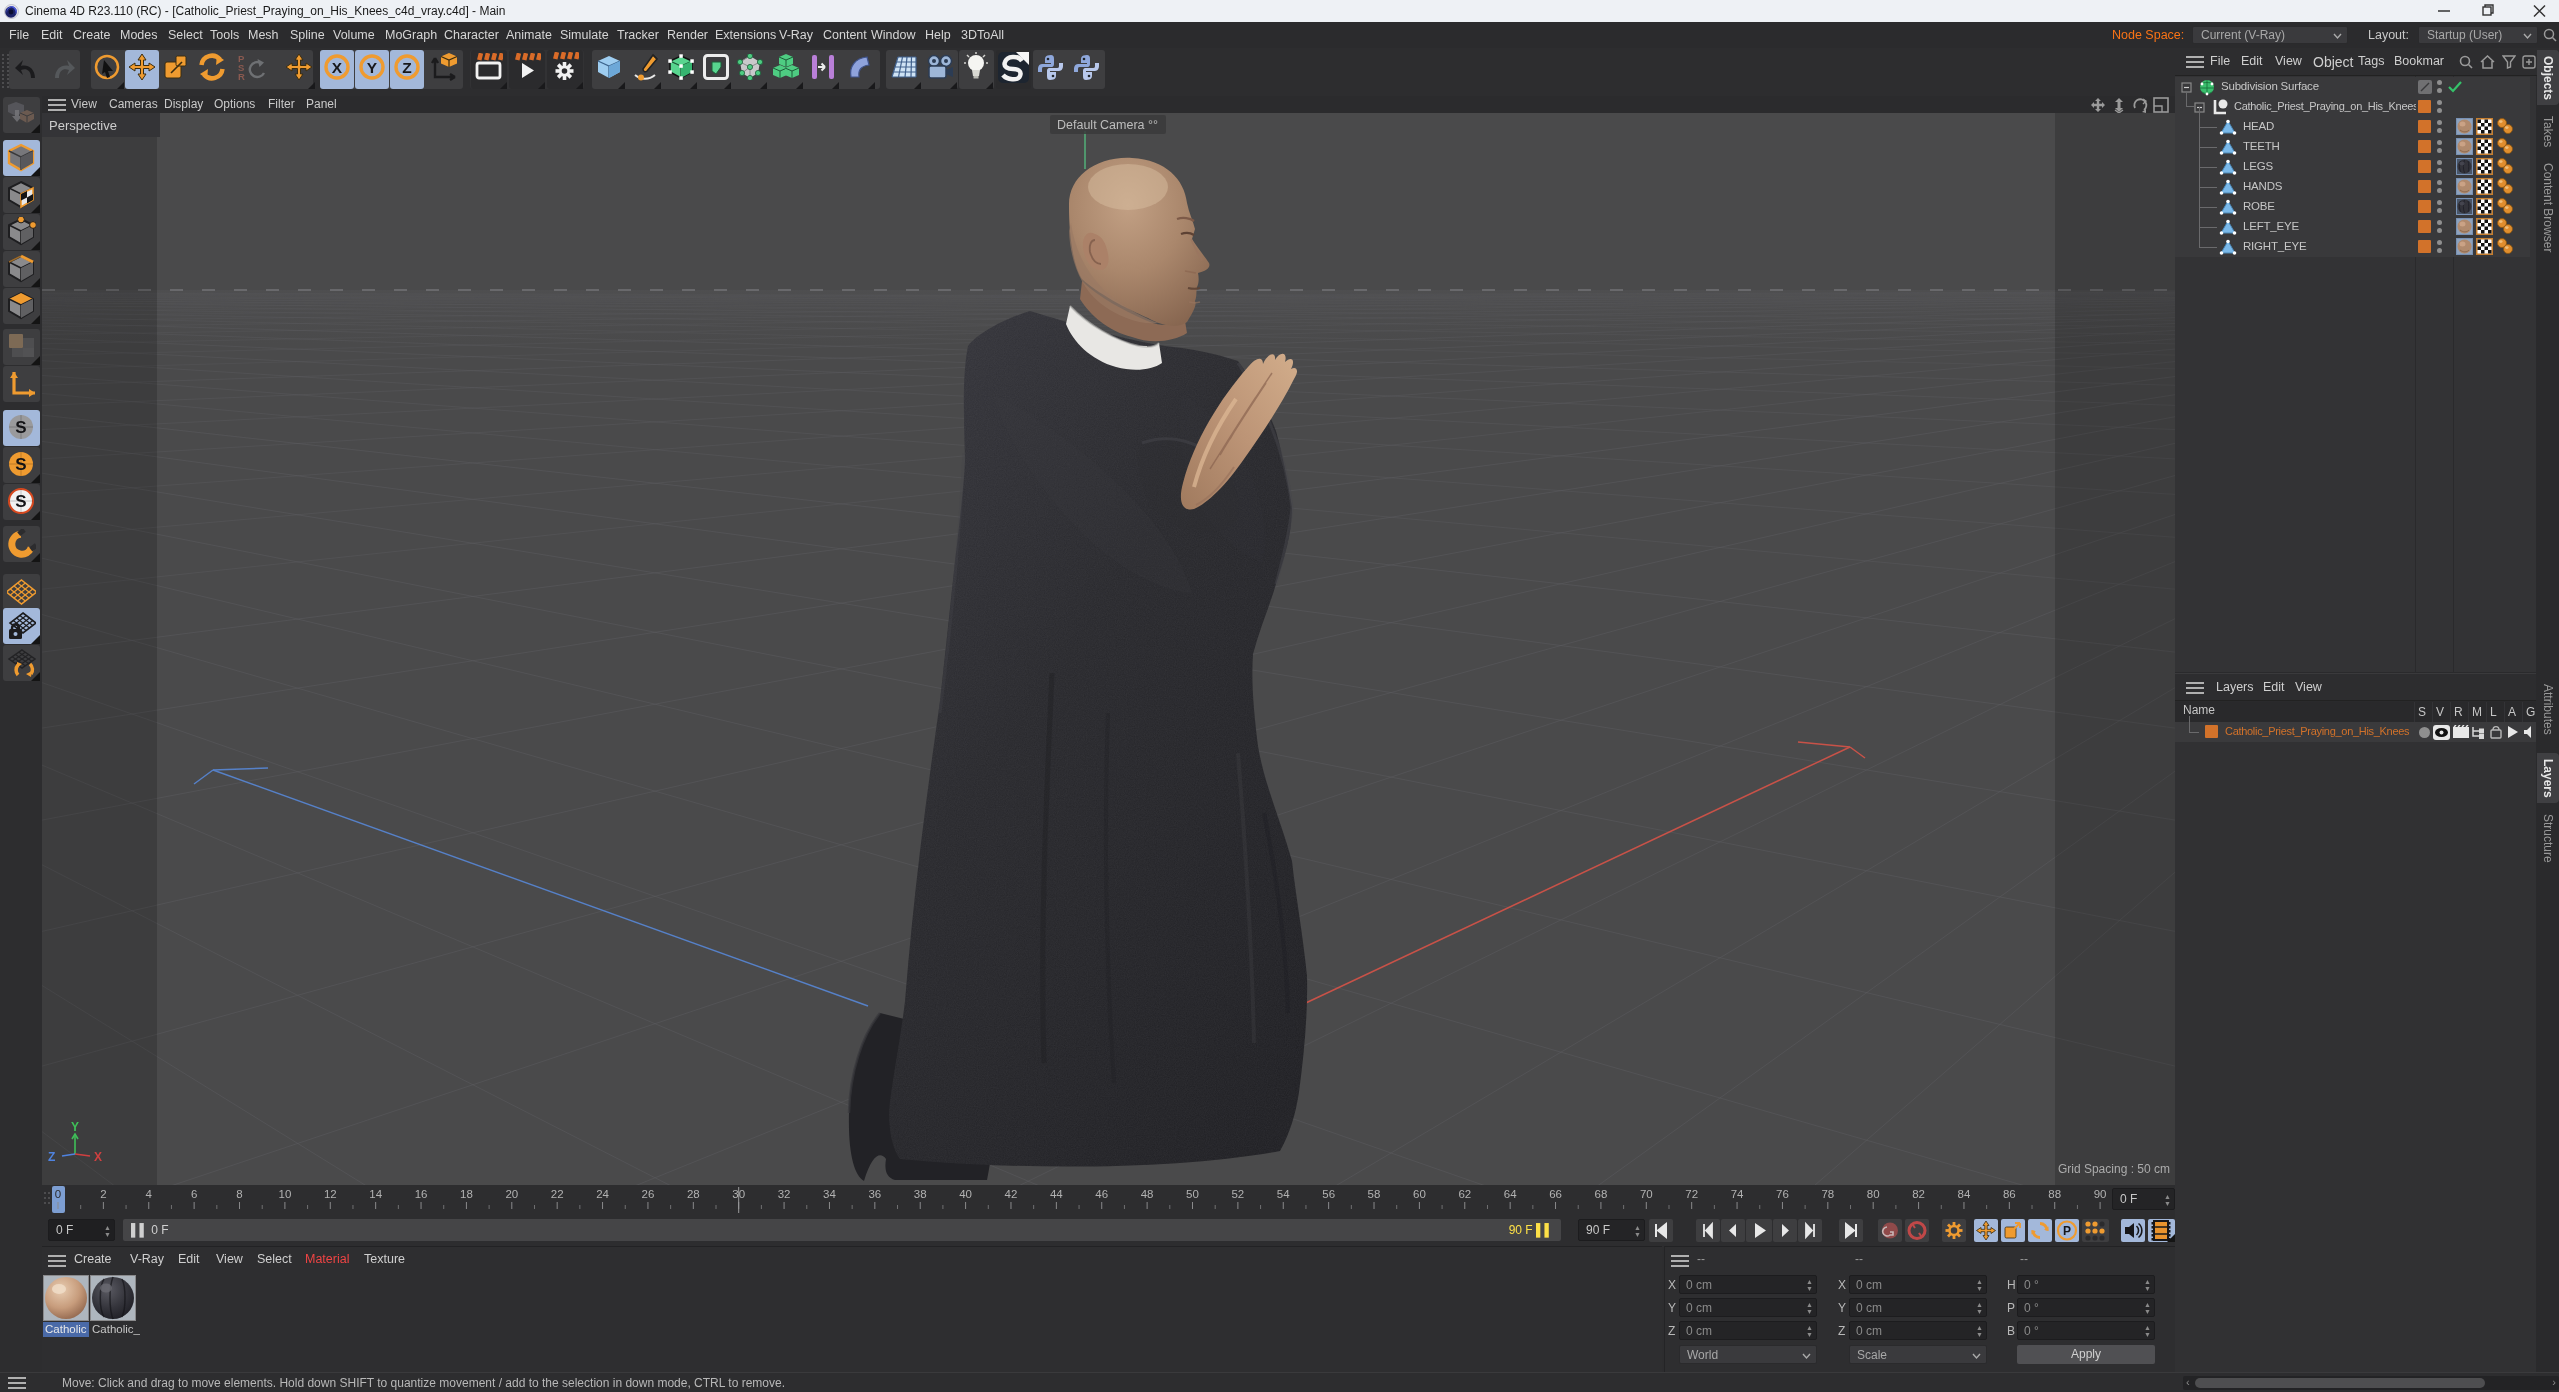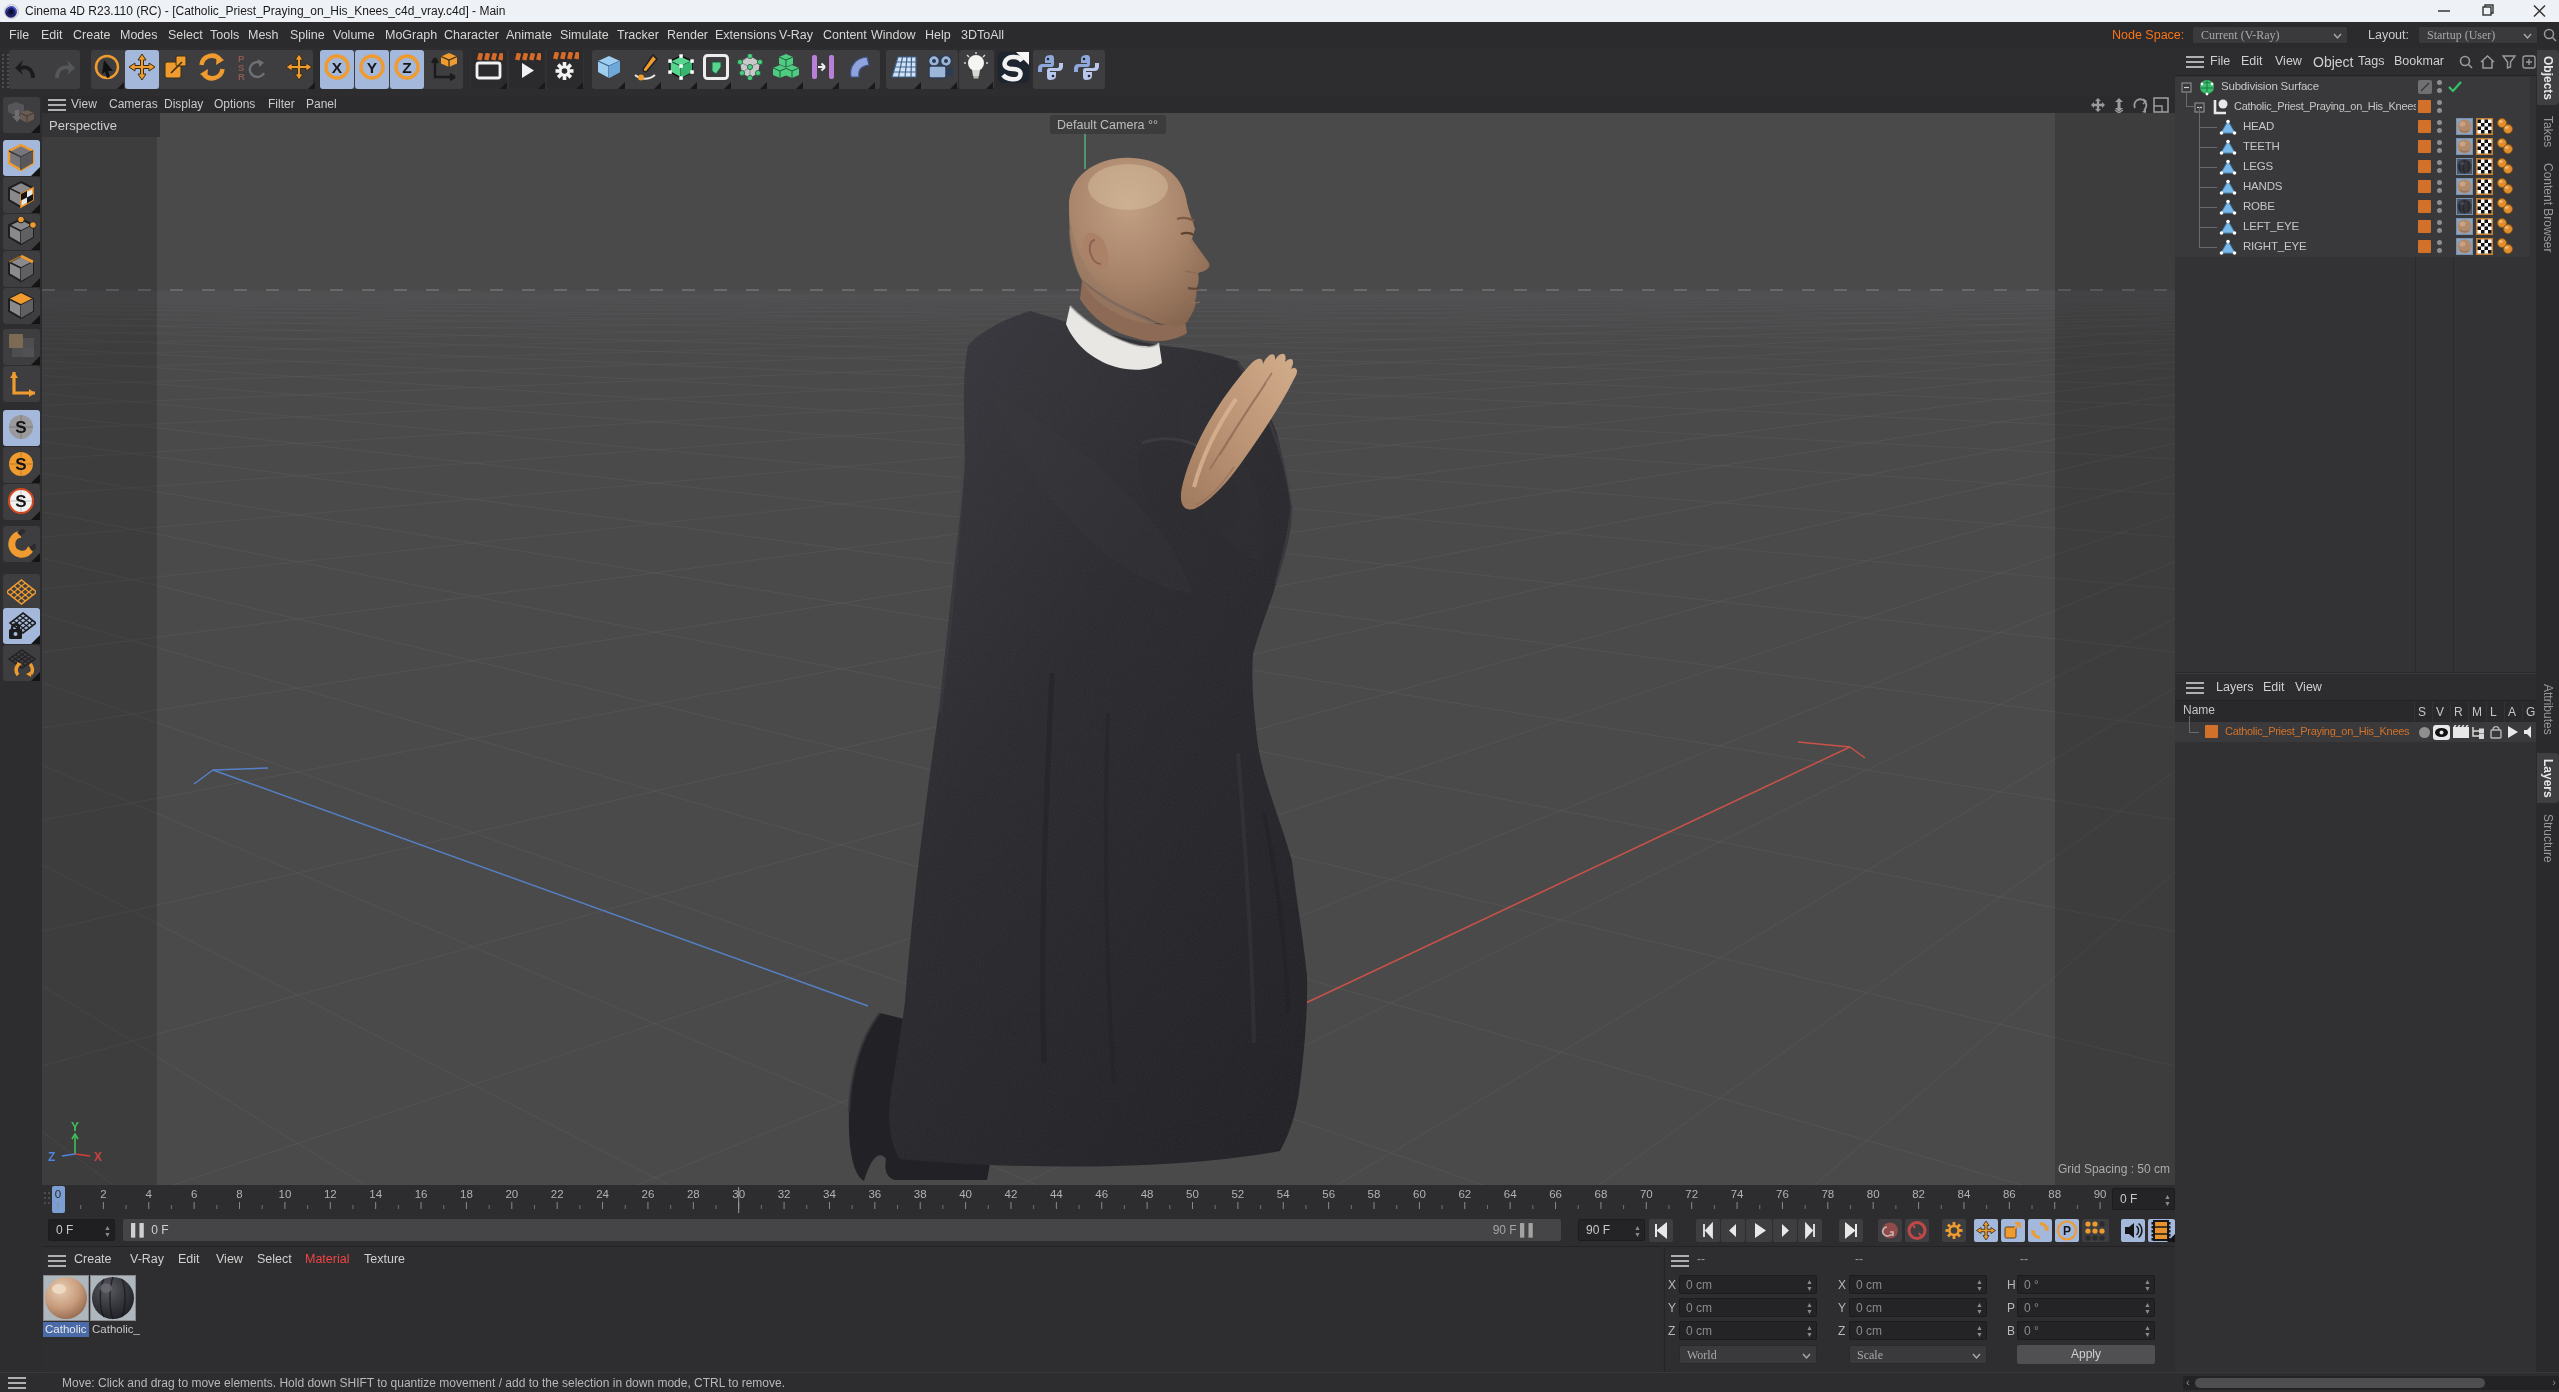--- a/index.html
+++ b/index.html
@@ -15,21 +15,21 @@
 #vpmenu{left:42px;top:96px;width:2133px;height:17px;background:#2b2b2d;color:#c9c9c9;font-size:12px;}
 #viewport{left:42px;top:113px;width:2133px;height:1072px;background:#4a4a4b;overflow:hidden;}
 #rightpanel{left:2175px;top:48px;width:384px;height:1324px;background:#2a2a2c;}
 #botruler{left:42px;top:1185px;width:2133px;height:30px;background:#2d2d2f;}
 #bottrans{left:42px;top:1215px;width:2133px;height:31px;background:#2d2d2f;}
 #botmat{left:42px;top:1246px;width:1620px;height:126px;background:#2e2e30;border-top:1px solid #222224;}
 #botcoord{left:1664px;top:1246px;width:511px;height:126px;background:#2e2e30;border-top:1px solid #222224;border-left:1px solid #242426;}
 #statusbar{left:0;top:1372px;width:2559px;height:20px;background:#2d2d2f;border-top:1px solid #3a3a3c;color:#b8b8b8;font-size:12px;}
 .inputbox{position:absolute;background:#242426;border:1px solid #1c1c1e;border-radius:2px;color:#989898;font-size:12px;}
 .spin{position:absolute;right:2px;top:2px;width:9px;color:#8a8a8a;font-size:7px;line-height:7px;text-align:center;}
-.ddown{position:absolute;background:#3a3a3d;border:1px solid #2a2a2c;border-radius:2px;color:#a8a8a8;font-size:12px;font-family:Liberation Serif, serif;}
+.ddown{position:absolute;background:#3a3a3d;border:1px solid #2a2a2c;border-radius:2px;color:#a8a8a8;font-size:12px;}
 .hamb{position:absolute;width:18px;height:12px;border-top:2px solid #b0b0b0;border-bottom:2px solid #b0b0b0;}
 .hamb:after{content:"";position:absolute;left:0;top:3px;width:100%;height:2px;background:#b0b0b0;}
 .treetxt{position:absolute;color:#c6c6c6;font-size:11.5px;letter-spacing:-0.2px;white-space:nowrap;}
 .osq{position:absolute;width:13px;height:13px;background:#d2722a;border-radius:1px;}
 .dots2{position:absolute;width:5px;height:13px;}
 .dots2 i{position:absolute;left:0;width:5px;height:5px;border-radius:50%;background:#8f8f8f;}
 .rowbg{position:absolute;left:0;width:355px;height:20px;background:#39393b;}
 </style></head>
 <body>
 
@@ -1437,21 +1437,21 @@
       <span class="spin" style="top:4px">▲<br>▼</span>
     </div>
   </div>
 <div class="abs" id="bottrans">
     <div class="inputbox" style="left:6px;top:4px;width:67px;height:22px;background:#1f1f21">
       <span style="position:absolute;left:7px;top:3px;color:#c8c8c8">0 F</span>
       <span class="spin" style="top:4px">▲<br>▼</span>
     </div>
     <div class="abs" style="left:81px;top:4px;width:1438px;height:22px;background:#454547;border-radius:2px;">
       <span class="abs" style="left:8px;top:4px;color:#d0d0d0;font-size:12px">▌▌ 0 F</span>
-      <span class="abs" style="right:24px;top:4px;color:#a3a3a3;font-size:12px">90 F ▌▌</span>
+      <span class="abs" style="right:8px;top:4px;color:#fde047;font-size:12px">90 F ▌▌</span>
     </div>
     <div class="inputbox" style="left:1536px;top:4px;width:67px;height:22px;">
       <span style="position:absolute;left:7px;top:3px;color:#c8c8c8">90 F</span>
       <span class="spin" style="top:4px">▲<br>▼</span>
     </div>
     <div class="abs" style="left:1607px;top:4px;width:24px;height:23px;background:#3e3e40;border-radius:2px;"><svg width="24" height="23">
         <path d="M7 5 L7 18 M17 5 L9 11.5 L17 18 Z" stroke="#e8e8e8" stroke-width="2" fill="#e8e8e8"></path>
       </svg></div>
     <div class="abs" style="left:1654px;top:4px;width:24px;height:23px;background:#3e3e40;border-radius:2px;"><svg width="24" height="23">
         <path d="M8 5 L8 18 M16 5 L10 11.5 L16 18 Z" stroke="#e8e8e8" stroke-width="1.8" fill="#e8e8e8"></path>

